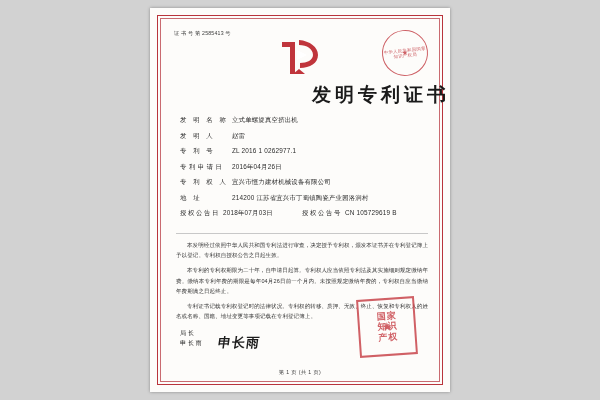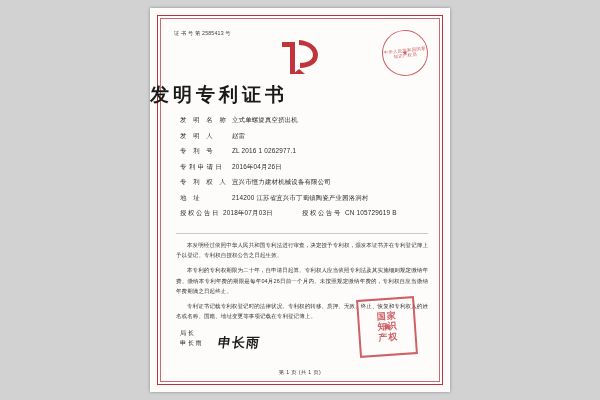--- a/index.html
+++ b/index.html
@@ -42,21 +42,21 @@
   
   .emblem{
     position:absolute;
     left:50%;top:30px;
     transform:translateX(-50%);
     width:46px;height:40px;
   }
   .title{
     position:absolute;
     left:0;right:0;top:74px;
-    text-align:left;
+    text-align:right;
     font-family:"Liberation Serif", serif;
     font-size:19px;
     font-weight:bold;
     letter-spacing:4px;
     color:#1a1a1a;
   }
   
   .stamp-top{
     position:absolute;
     right:22px;top:22px;

